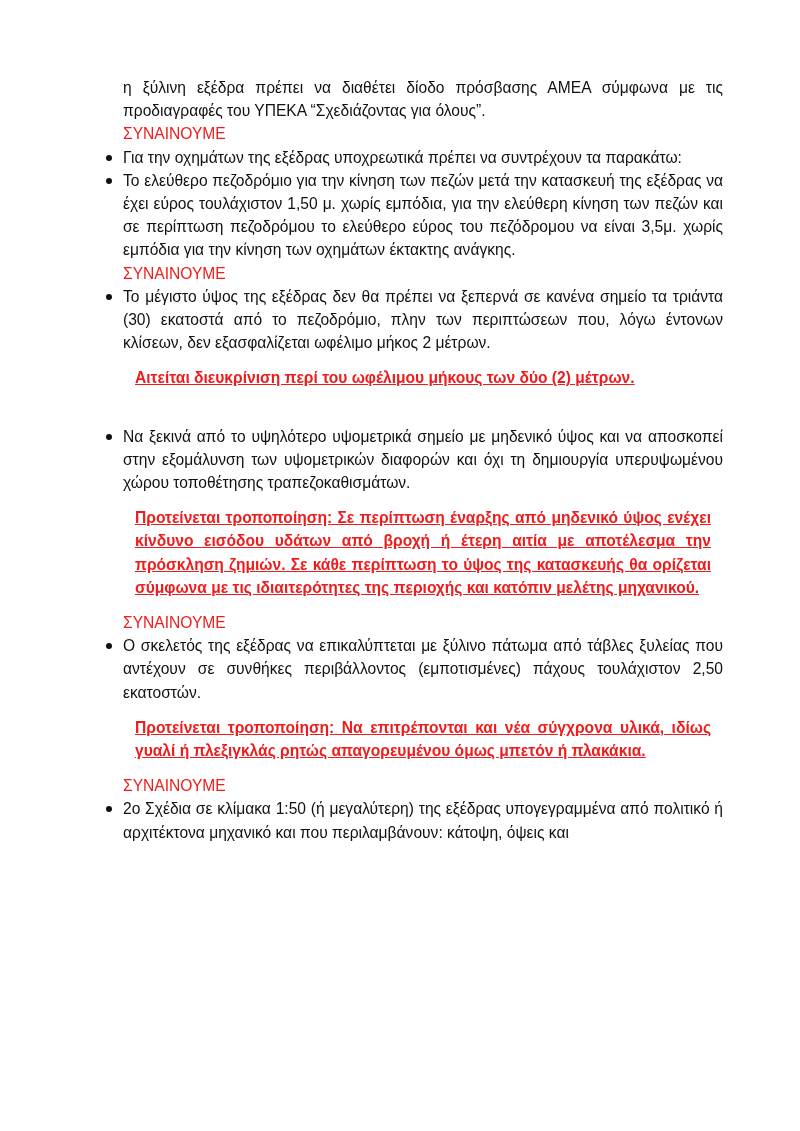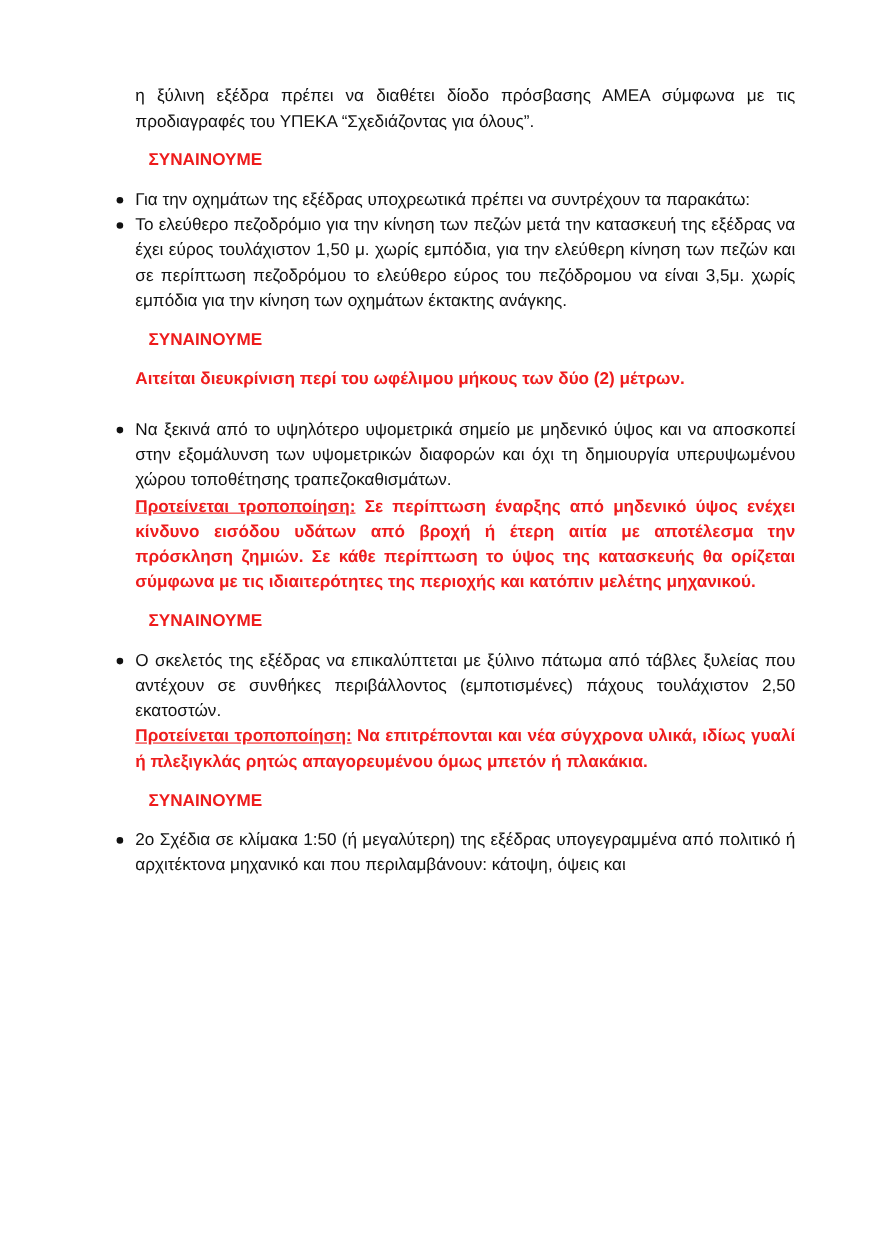--- a/index.html
+++ b/index.html
@@ -46,28 +46,29 @@
       position: absolute;
       left: -17px;
       top: 9px;
       width: 6px;
       height: 6px;
       border-radius: 50%;
       background: #111111;
     }
     .agree {
       color: #ee1c1c;
-      font-weight: bold;
-      margin: 12px;
+      font-weight: normal;
+      margin: 0;
     }
     .red {
       color: #ee1c1c;
       font-weight: bold;
-      margin: 0;
+      margin: 12px;
       text-align: justify;
+      text-decoration: underline;
     }
     .red .u {
       text-decoration: underline;
     }
     .gap {
       height: 23px;
     }
   </style>
 </head>
 <body>
@@ -76,20 +77,21 @@
   <div class="content">
 
     <p class="para">η ξύλινη εξέδρα πρέπει να διαθέτει δίοδο πρόσβασης ΑΜΕΑ σύμφωνα με τις προδιαγραφές του ΥΠΕΚΑ “Σχεδιάζοντας για όλους”.</p>
     <p class="agree">ΣΥΝΑΙΝΟΥΜΕ</p>
 
     <p class="bullet-item">Για την οχημάτων της εξέδρας υποχρεωτικά πρέπει να συντρέχουν τα παρακάτω:</p>
 
     <p class="bullet-item">Το ελεύθερο πεζοδρόμιο για την κίνηση των πεζών μετά την κατασκευή της εξέδρας να έχει εύρος τουλάχιστον 1,50 μ. χωρίς εμπόδια, για την ελεύθερη κίνηση των πεζών και σε περίπτωση πεζοδρόμου το ελεύθερο εύρος του πεζόδρομου να είναι 3,5μ. χωρίς εμπόδια για την κίνηση των οχημάτων έκτακτης ανάγκης.</p>
     <p class="agree">ΣΥΝΑΙΝΟΥΜΕ</p>
 
+    <p class="bullet-item">Το μέγιστο ύψος της εξέδρας δεν θα πρέπει να ξεπερνά σε κανένα σημείο τα τριάντα (30) εκατοστά από το πεζοδρόμιο, πλην των περιπτώσεων που, λόγω έντονων κλίσεων, δεν εξασφαλίζεται ωφέλιμο μήκος 2 μέτρων.</p>
     <p class="red">Αιτείται διευκρίνιση περί του ωφέλιμου μήκους των δύο (2) μέτρων.</p>
 
     <div class="gap"></div>
 
     <p class="bullet-item">Να ξεκινά από το υψηλότερο υψομετρικά σημείο με μηδενικό ύψος και να αποσκοπεί στην εξομάλυνση των υψομετρικών διαφορών και όχι τη δημιουργία υπερυψωμένου χώρου τοποθέτησης τραπεζοκαθισμάτων.</p>
     <p class="red"><span class="u">Προτείνεται τροποποίηση:</span><span> Σε περίπτωση έναρξης από μηδενικό ύψος ενέχει κίνδυνο εισόδου υδάτων από βροχή ή έτερη αιτία με αποτέλεσμα την πρόσκληση ζημιών. Σε κάθε περίπτωση το ύψος της κατασκευής θα ορίζεται σύμφωνα με τις ιδιαιτερότητες της περιοχής και κατόπιν μελέτης μηχανικού.</span></p>
 
     <p class="agree">ΣΥΝΑΙΝΟΥΜΕ</p>
 
     <p class="bullet-item">Ο σκελετός της εξέδρας να επικαλύπτεται με ξύλινο πάτωμα από τάβλες ξυλείας που αντέχουν σε συνθήκες περιβάλλοντος (εμποτισμένες) πάχους τουλάχιστον 2,50 εκατοστών.</p>

